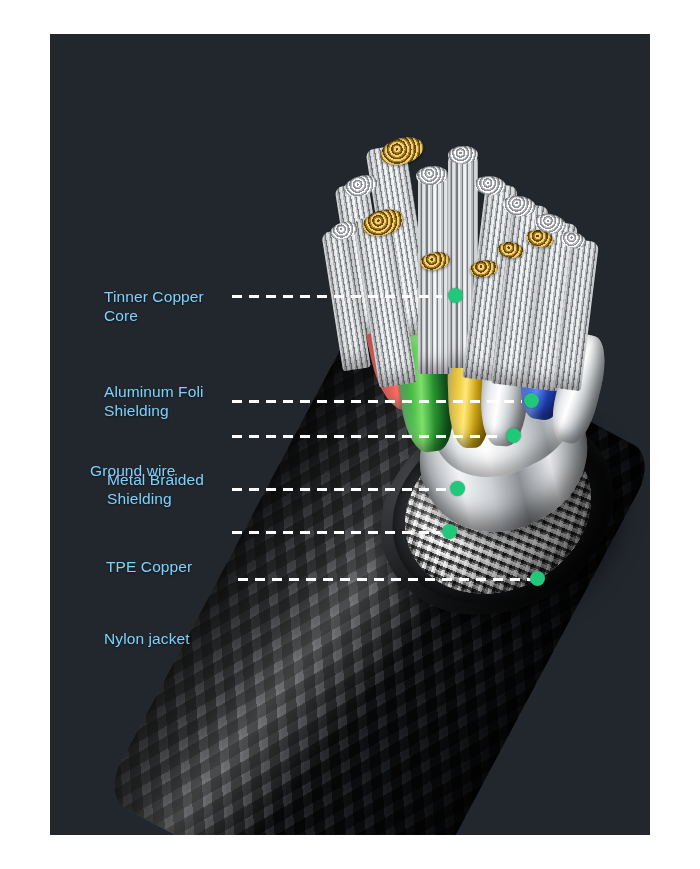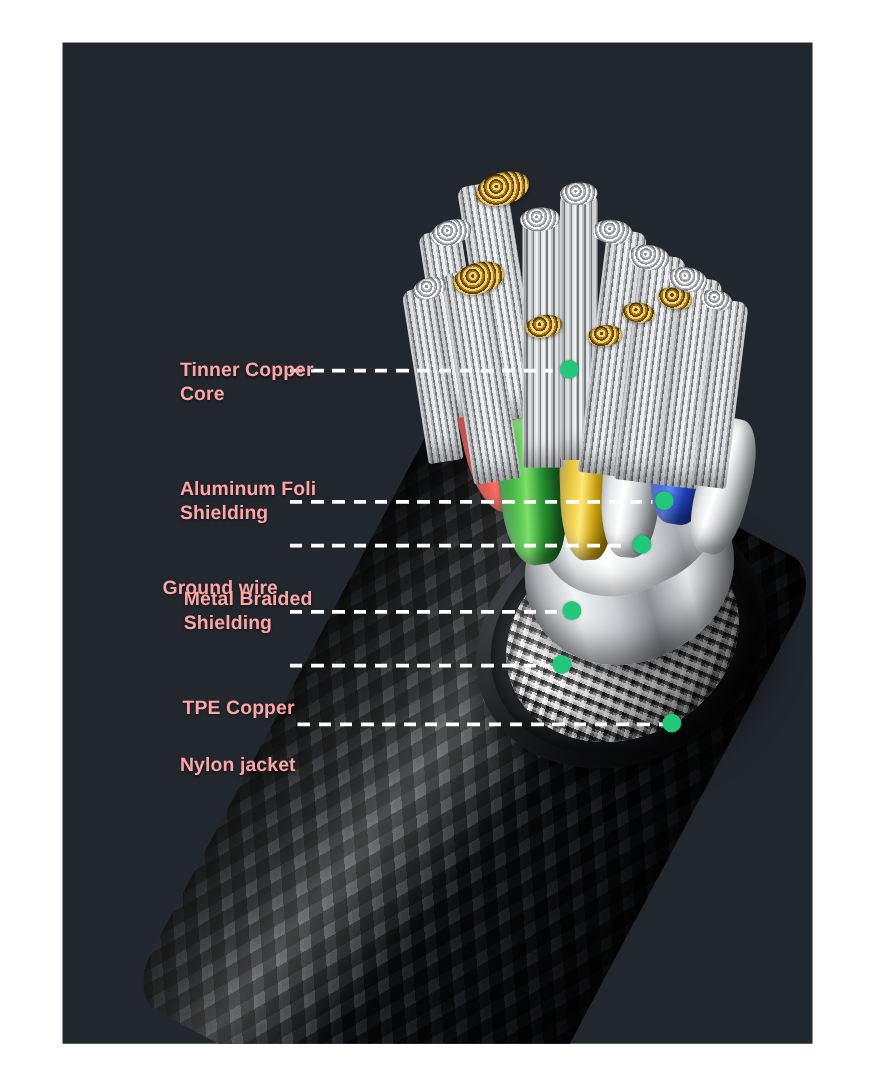--- a/index.html
+++ b/index.html
@@ -29,29 +29,28 @@
     top: 34px;
     width: 600px;
     height: 801px;
     background: #22262d;
     overflow: hidden;
   }
 
   
   .label {
     position: absolute;
-    color: #fca5a5;
+    color: #7dd3fc;
     font-family: "Liberation Sans", sans-serif;
     font-size: 15.5px;
-    font-weight: 700;
+    font-weight: 400;
     line-height: 19px;
     letter-spacing: 0.1px;
     white-space: pre-line;
     text-shadow: 0 1px 2px rgba(0,0,0,.45);
-    margin-left: 40px;
   }
 
   
   .leader {
     position: absolute;
     height: 3px;
     background-image: repeating-linear-gradient(
       to right,
       #ffffff 0px, #ffffff 10px,
       rgba(255,255,255,0) 10px, rgba(255,255,255,0) 17px
@@ -365,16 +364,16 @@
     <span class="label" style="left:54px; top:348px;">Aluminum Foli
 Shielding</span>
 
     <span class="label" style="left:40px; top:427px;">Ground wire</span>
 
     <span class="label" style="left:57px; top:436px;">Metal Braided
 Shielding</span>
 
     <span class="label" style="left:56px; top:523px;">TPE Copper</span>
 
-    <span class="label" style="left:54px; top:569px;">Nylon jacket</span>
+    <span class="label" style="left:54px; top:595px;">Nylon jacket</span>
 
   </div>
 </div>
 
 </body></html>

